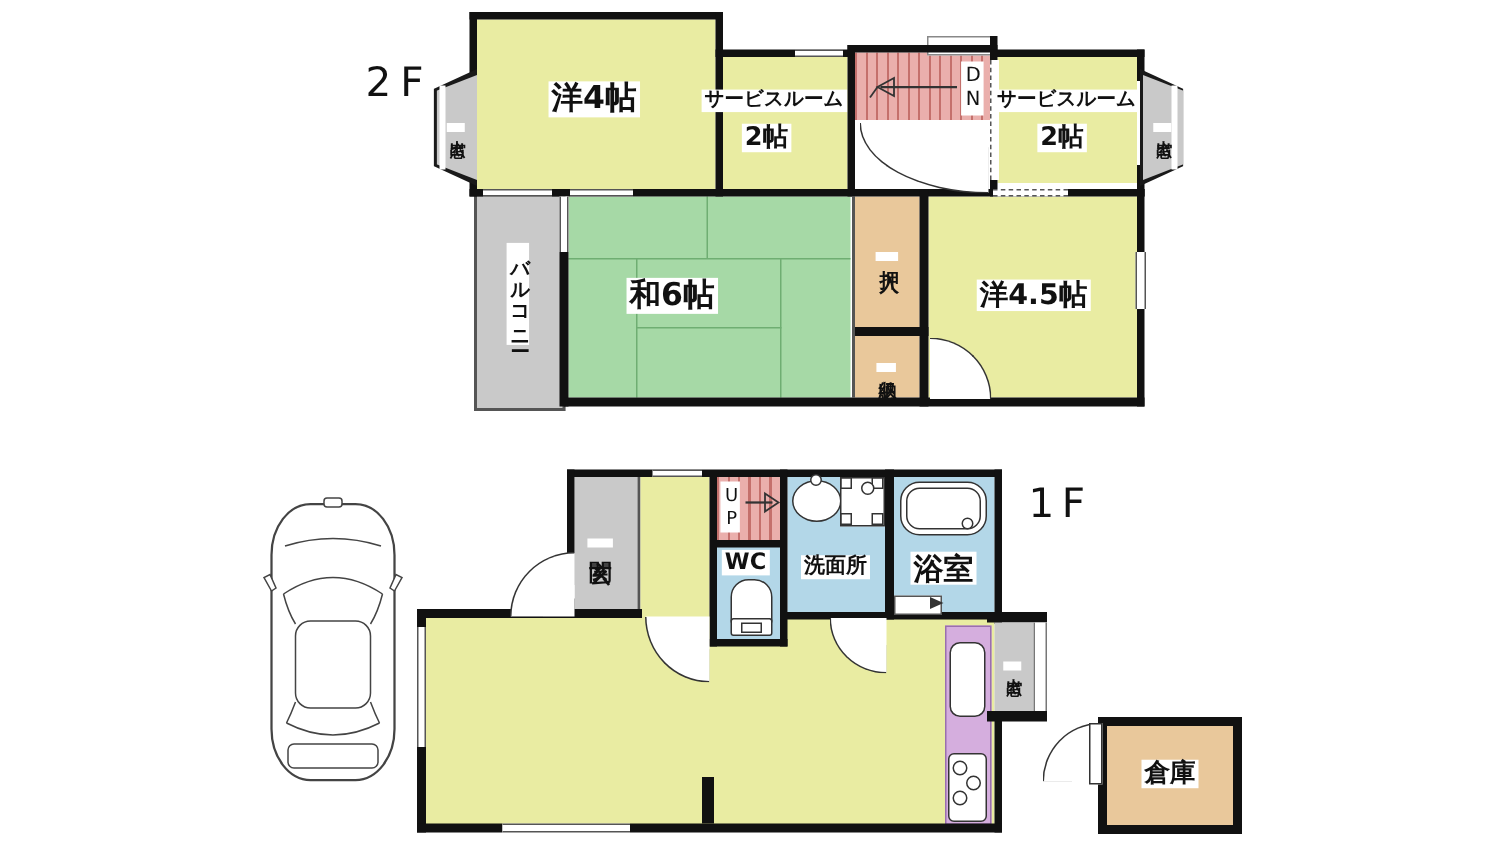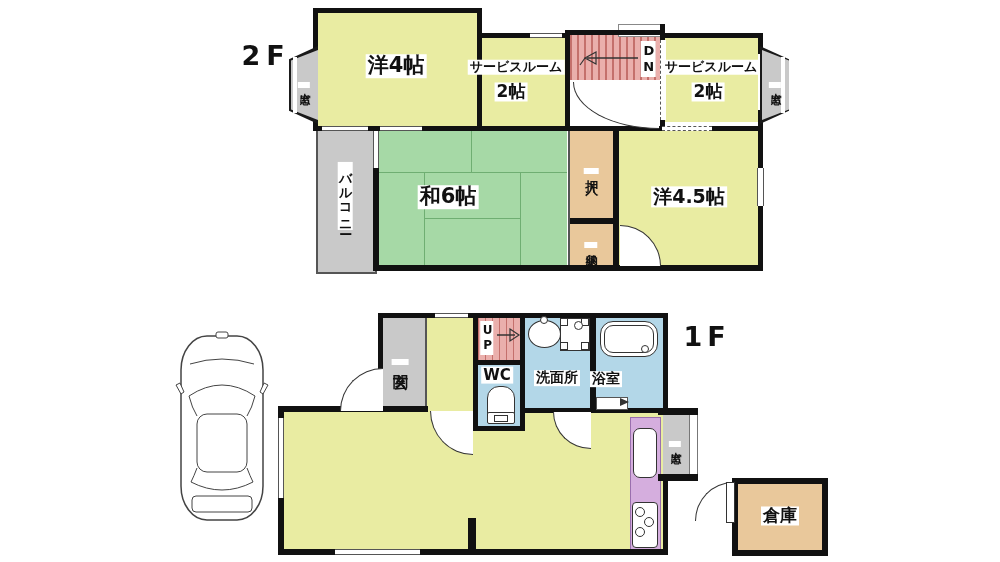--- a/index.html
+++ b/index.html
@@ -22,21 +22,21 @@
   .win-v{position:absolute;background:#fff;border-left:1px solid #555;border-right:1px solid #555;}
   .dash-h{position:absolute;background:#fff;border-top:1px dashed #555;border-bottom:1px dashed #555;}
   .dash-v{position:absolute;background:#fff;border-left:1px dashed #555;}
   .arc{position:absolute;background:#fff;}
   .arc-bl{border-bottom-left-radius:100% 100%;border-left:1.5px solid #333;border-bottom:1.5px solid #333;}
   .arc-tl{border-top-left-radius:100% 100%;border-left:1.5px solid #333;border-top:1.5px solid #333;}
   .arc-tr{border-top-right-radius:100% 100%;border-right:1.5px solid #333;border-top:1.5px solid #333;}
   .lbl{position:absolute;transform:translate(-50%,-50%);background:#fff;font-weight:bold;
        white-space:nowrap;padding:0 2px;line-height:1.12;text-align:center;}
   .vlbl{writing-mode:vertical-rl;text-orientation:upright;padding:2px 0;letter-spacing:1px;}
-  .plain{background:transparent;font-weight:bold;}
+  .plain{background:transparent;font-weight:normal;}
   .fix{position:absolute;background:#fff;border:1px solid #333;}
   svg{position:absolute;overflow:visible;}
 </style>
 </head>
 <body>
 
 <div id="plan">
 
   <div class="room yellow" style="left:318px;top:13px;width:159px;height:113px"></div>
   <div class="room yellow" style="left:482px;top:38px;width:83px;height:88px"></div>
@@ -204,17 +204,17 @@
     <rect x="16" y="166" width="60" height="16" rx="4" fill="none" stroke="#444"></rect>
     <path d="M5 64 L0 55 L4 53 L8 62 Z" fill="#fff" stroke="#444"></path>
     <path d="M87 64 L92 55 L88 53 L84 62 Z" fill="#fff" stroke="#444"></path>
   </svg>
 
   <div class="lbl plain" style="left:707px;top:337px;font-size:27px;letter-spacing:5px">1F</div>
   <div class="lbl vlbl" style="left:400px;top:362px;font-size:15px">玄関</div>
   <div class="lbl vlbl plain" style="left:487px;top:338px;font-size:12px;background:#fff">UP</div>
   <div class="lbl" style="left:497px;top:375px;font-size:15px">WC</div>
   <div class="lbl" style="left:557px;top:378px;font-size:14px">洗面所</div>
-  <div class="lbl" style="left:606px;top:379px;font-size:14px">浴室</div>
+  <div class="lbl" style="left:629px;top:379px;font-size:20px">浴室</div>
   <div class="lbl vlbl" style="left:675px;top:444px;font-size:11px">出窓</div>
   <div class="lbl" style="left:780px;top:516px;font-size:17px">倉庫</div>
 
 </div>
 
 </body></html>

